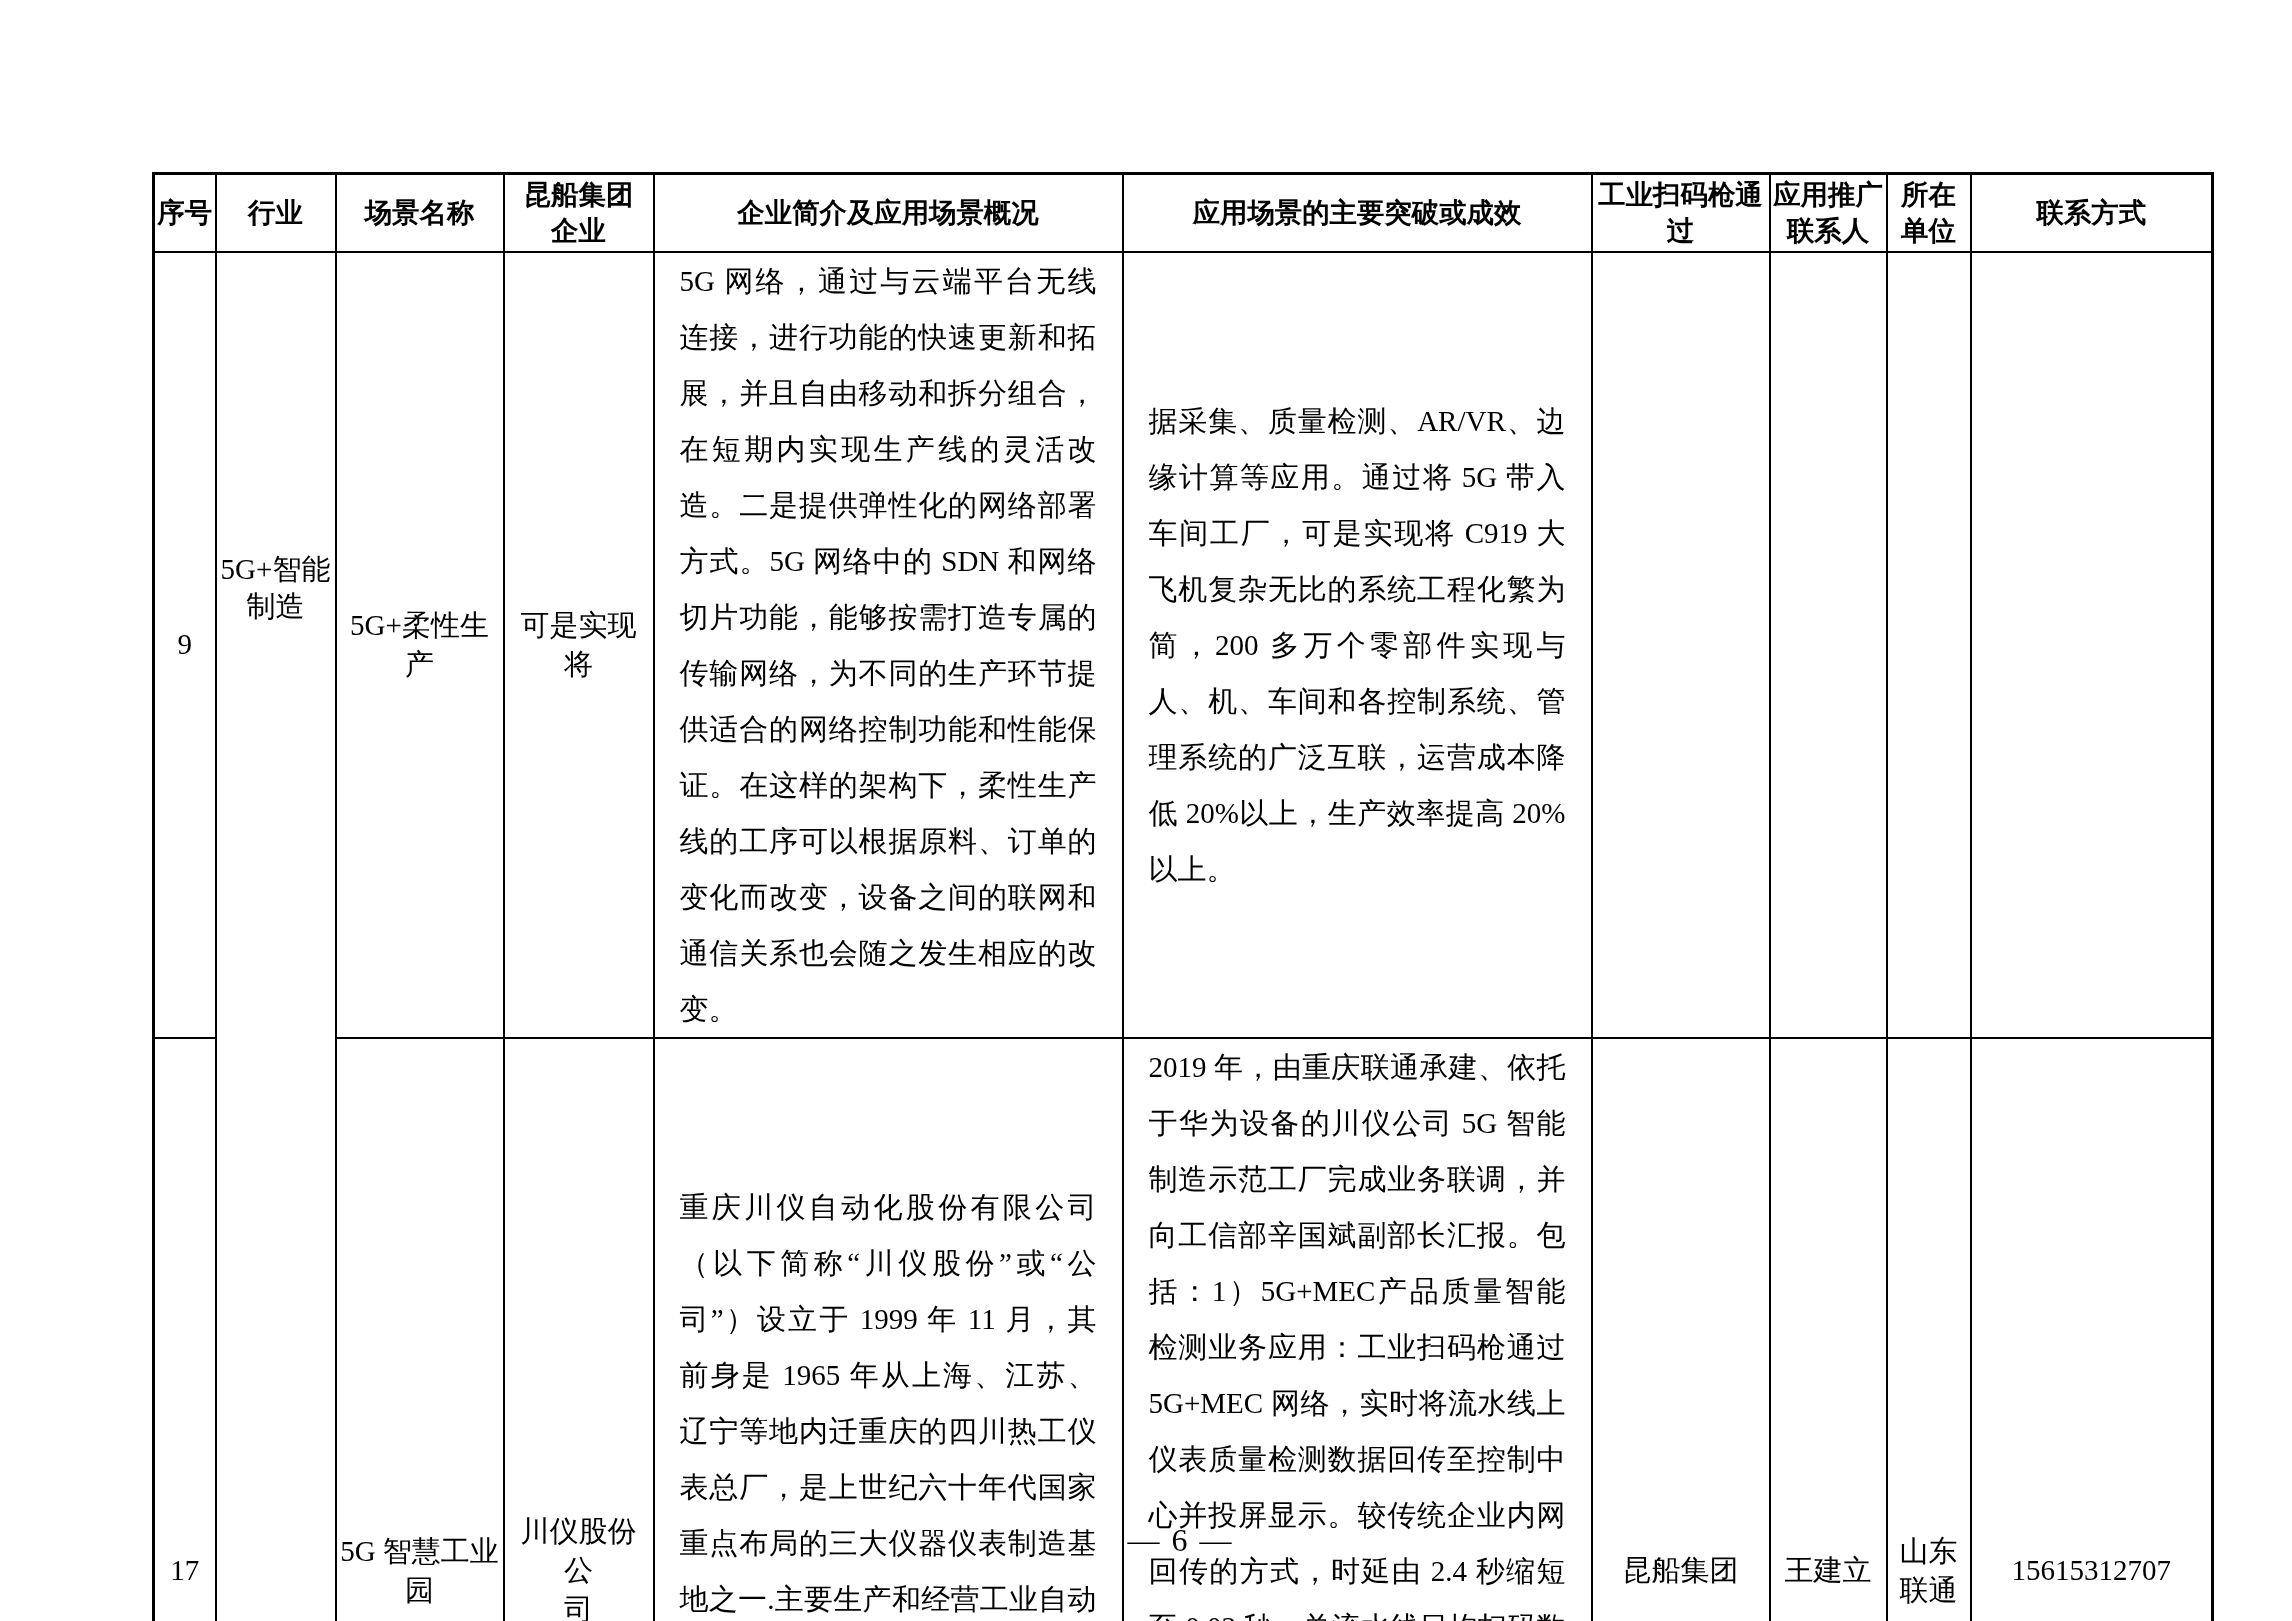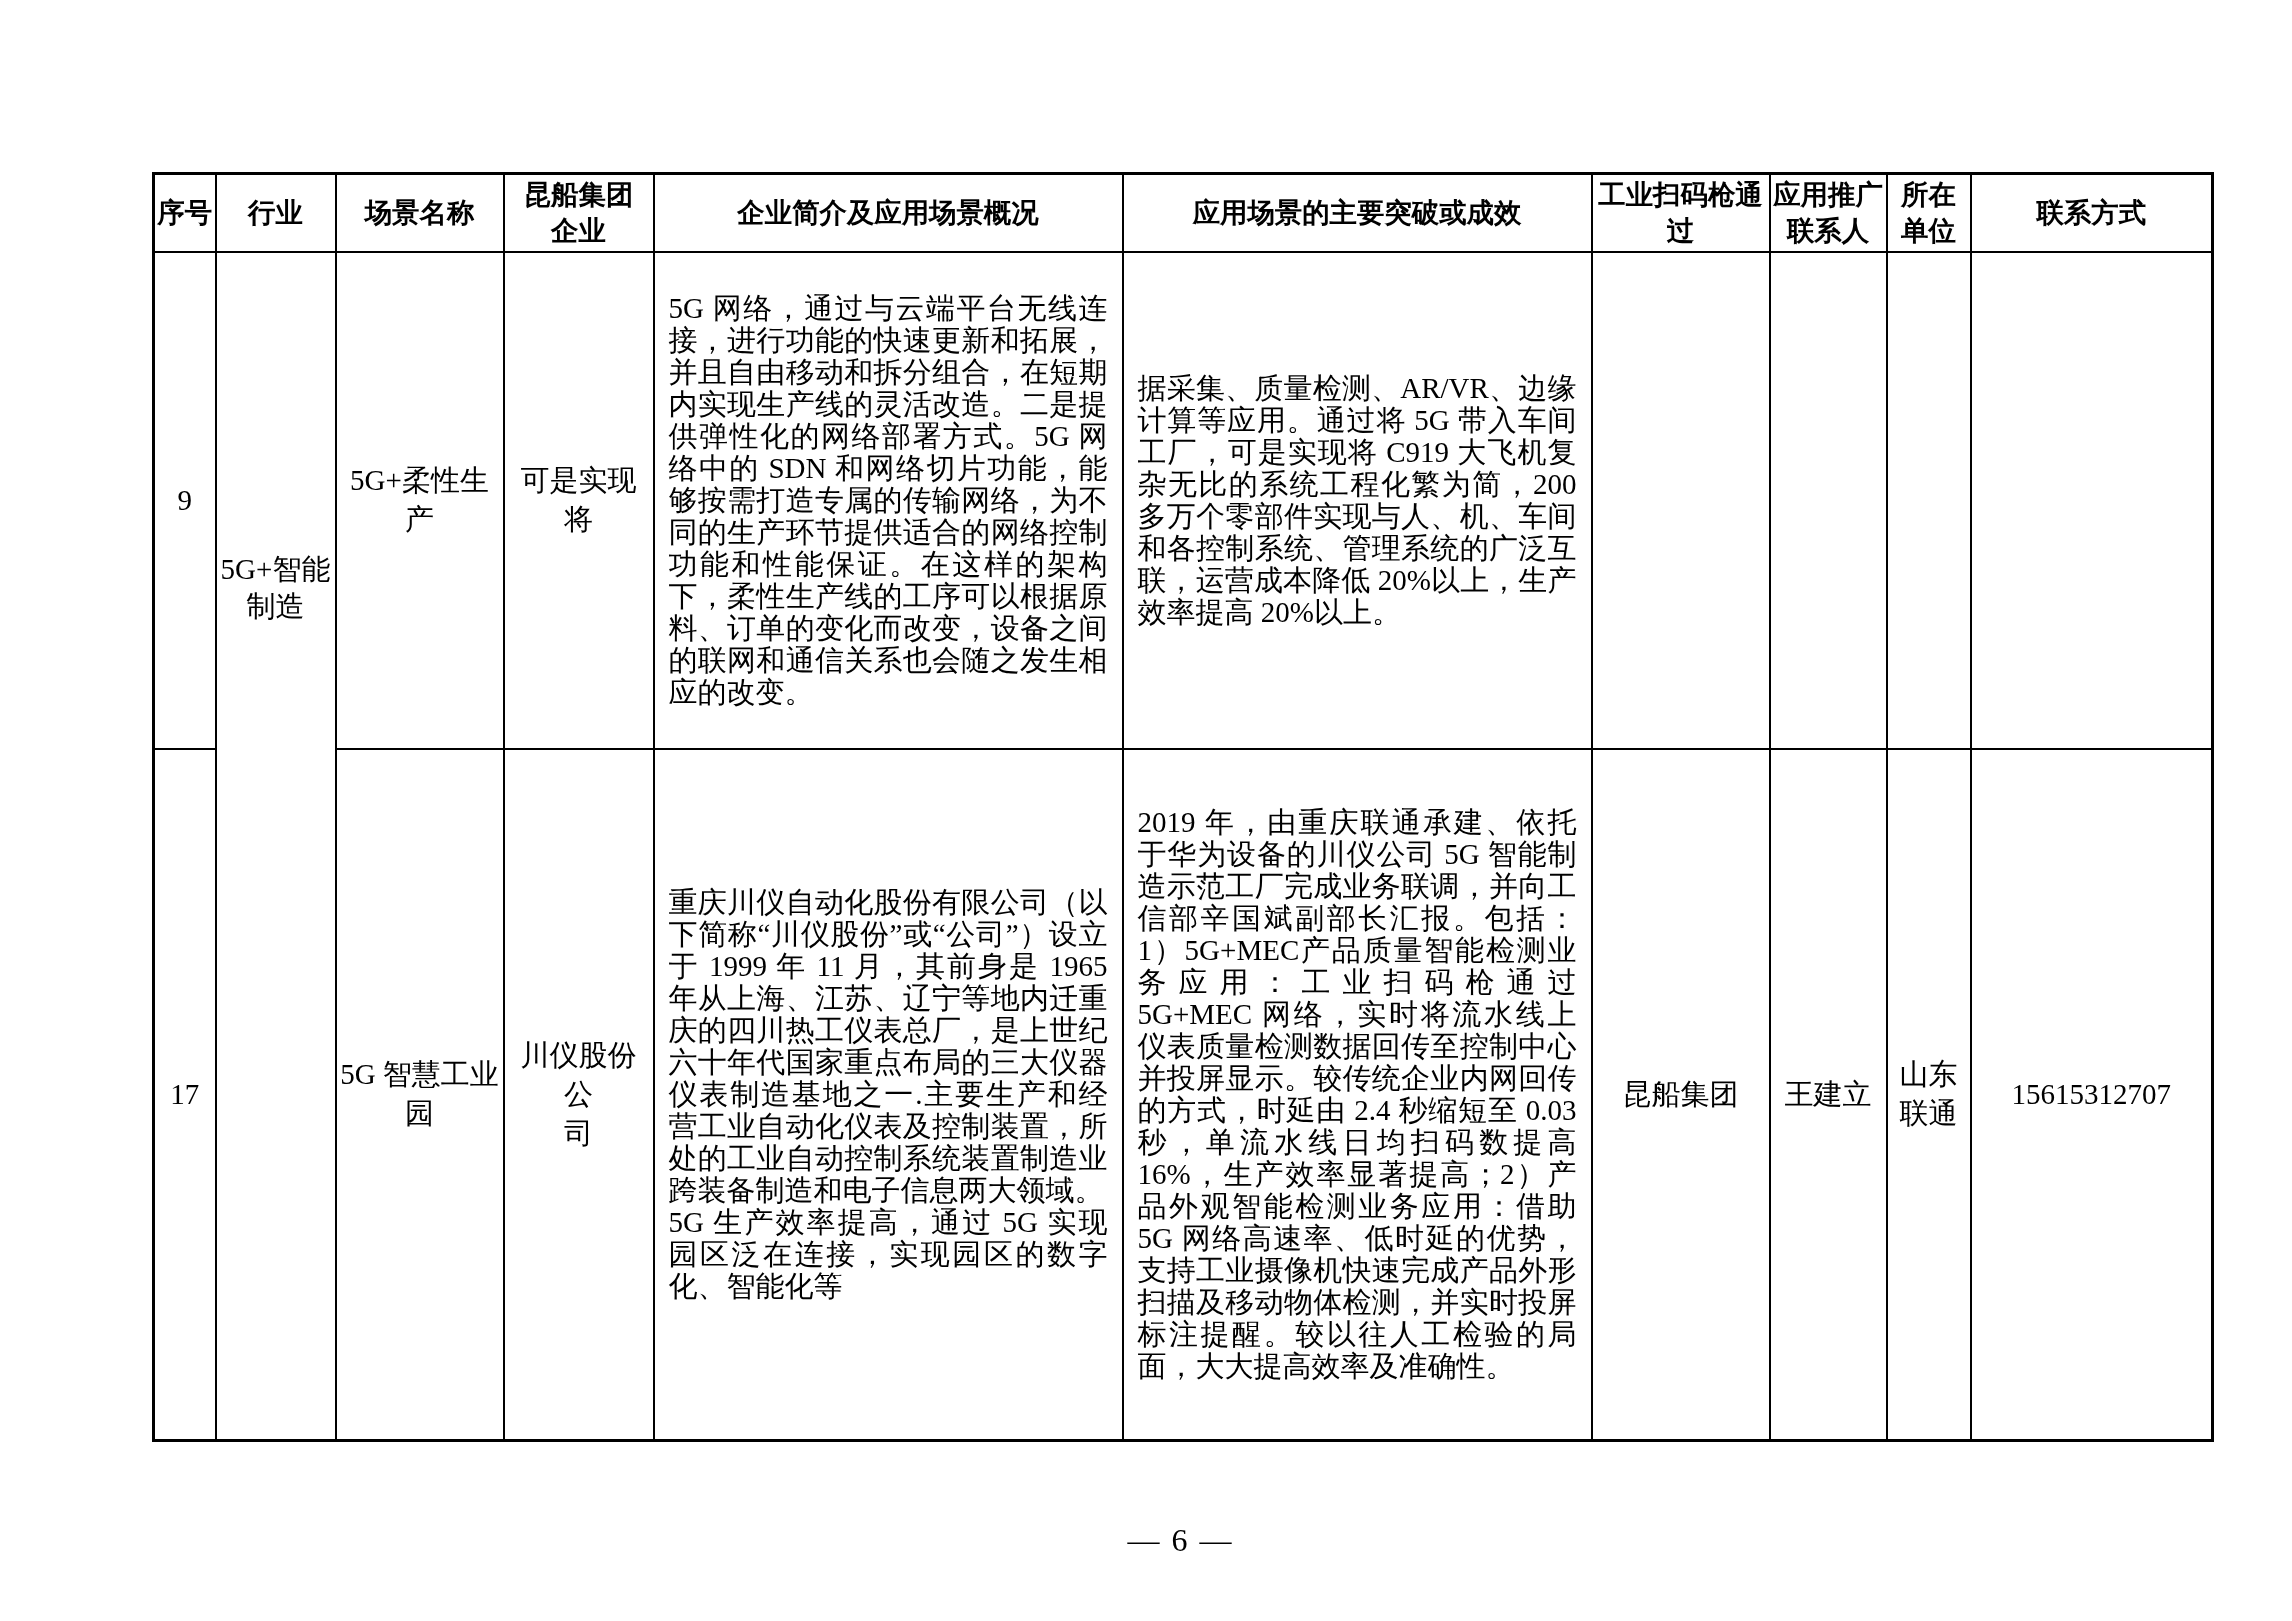--- a/index.html
+++ b/index.html
@@ -40,23 +40,23 @@
   td.c {
     text-align: center;
     vertical-align: middle;
     font-size: 29px;
     line-height: 39px;
     padding: 0 2px;
   }
   .pre { white-space: pre-line; }
   td.text {
     vertical-align: middle;
-    padding: 0 14px;
+    padding: 0 25px;
     font-size: 29px;
-    line-height: 32px;
+    line-height: 56px;
     text-align: justify;
     text-justify: inter-character;
   }
   td.industry {
     vertical-align: top;
     padding-top: 298px;
     text-align: center;
     font-size: 29px;
     line-height: 37px;
     white-space: pre-line;

